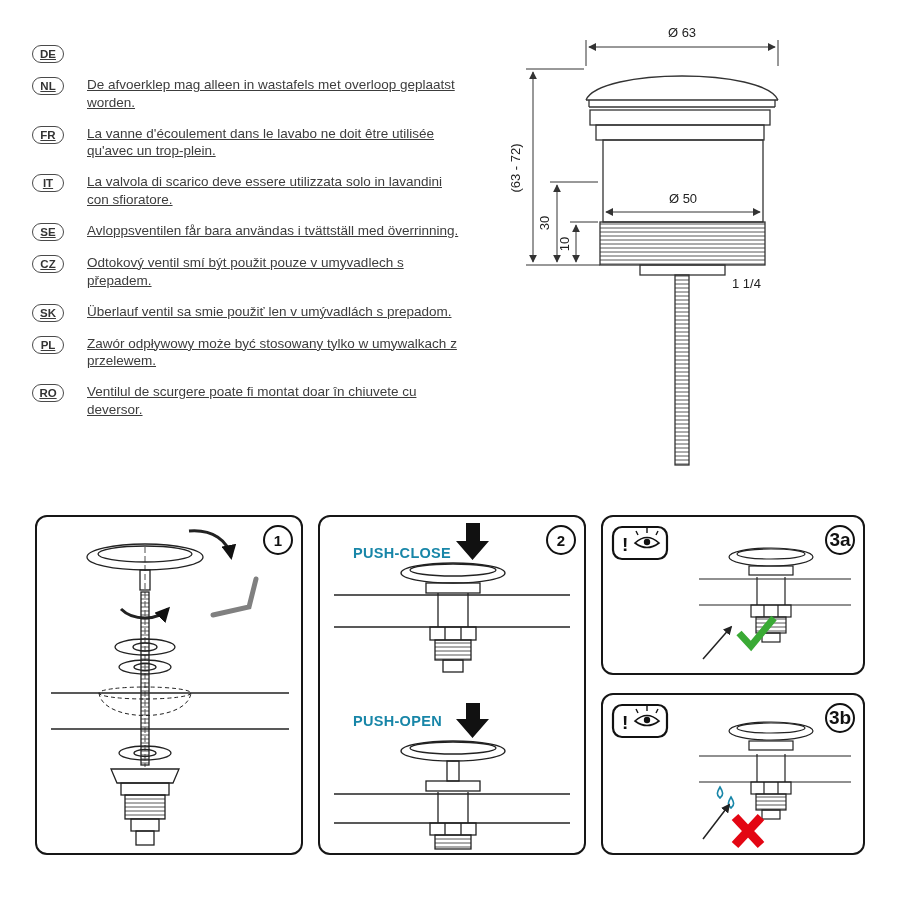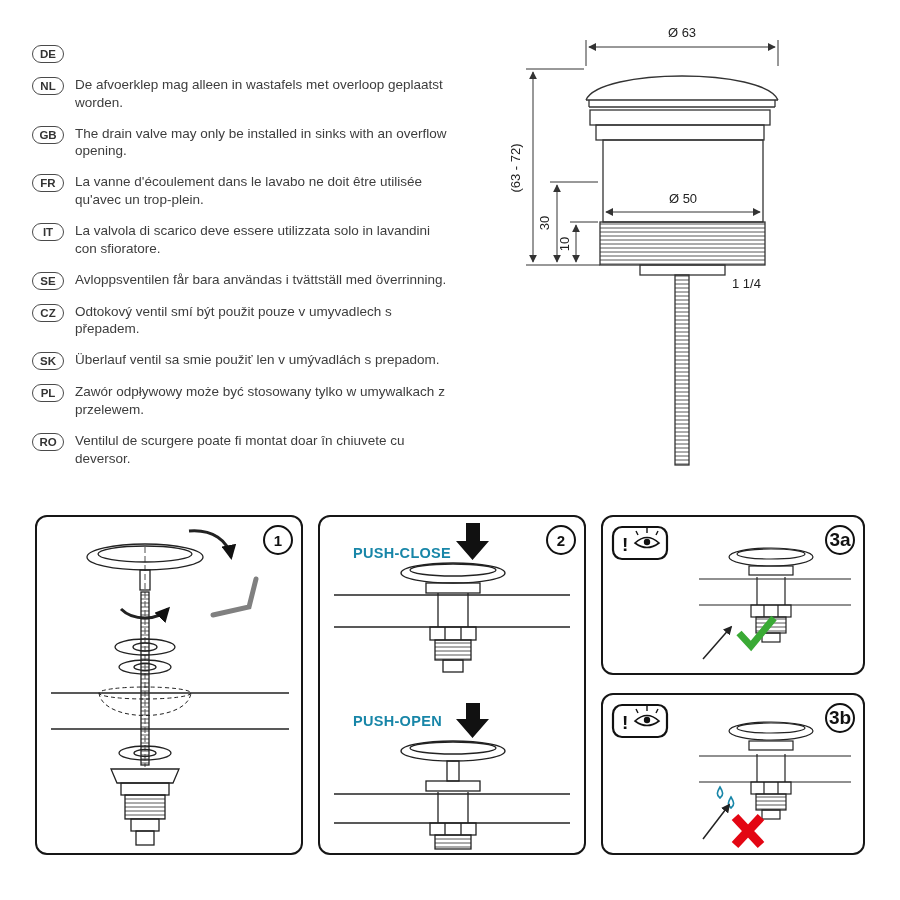--- a/index.html
+++ b/index.html
@@ -6,21 +6,21 @@
   html,body { width:900px; height:900px; }
   body {
     position:relative;
     background:#ffffff;
     font-family:"Liberation Sans", sans-serif;
     color:#3c3c3c;
     overflow:hidden;
   }
   
   .lang-list { position:absolute; left:32px; top:44px; width:440px; }
-  .lang-row { display:flex; align-items:flex-start; gap:11px; margin-bottom:13px; }
+  .lang-row { display:flex; align-items:flex-start; gap:23px; margin-bottom:13px;text-decoration:underline; }
   .lang-badge {
     flex:0 0 auto; min-width:32px; padding:0 6px; height:18px; line-height:16px;
     border:1.7px solid #4a4a4a; border-radius:11px; text-align:center;
     font-size:11.5px; font-weight:bold; color:#333; margin-top:1px;
   }
   .lang-text { font-size:13.5px; line-height:1.32; color:#3d3d3d; max-width:372px; }
   
   .tech-svg { position:absolute; left:500px; top:22px; width:390px; height:465px; }
   .tech-svg text { font-family:"Liberation Sans",sans-serif; font-size:13px; fill:#222; }
   
@@ -49,24 +49,20 @@
 </head>
 <body>
 
 <div class="lang-list">
   <div class="lang-row">
     <span class="lang-badge">DE</span>
   </div>
   <div class="lang-row">
     <span class="lang-badge">NL</span>
     <span class="lang-text">De afvoerklep mag alleen in wastafels met overloop geplaatst worden.</span>
-  </div>
-  <div class="lang-row">
-    <span class="lang-badge">GB</span>
-    <span class="lang-text">The drain valve may only be installed in sinks with an overflow opening.</span>
   </div>
   <div class="lang-row">
     <span class="lang-badge">FR</span>
     <span class="lang-text">La vanne d'écoulement dans le lavabo ne doit être utilisée qu'avec un trop-plein.</span>
   </div>
   <div class="lang-row">
     <span class="lang-badge">IT</span>
     <span class="lang-text">La valvola di scarico deve essere utilizzata solo in lavandini con sfioratore.</span>
   </div>
   <div class="lang-row">

